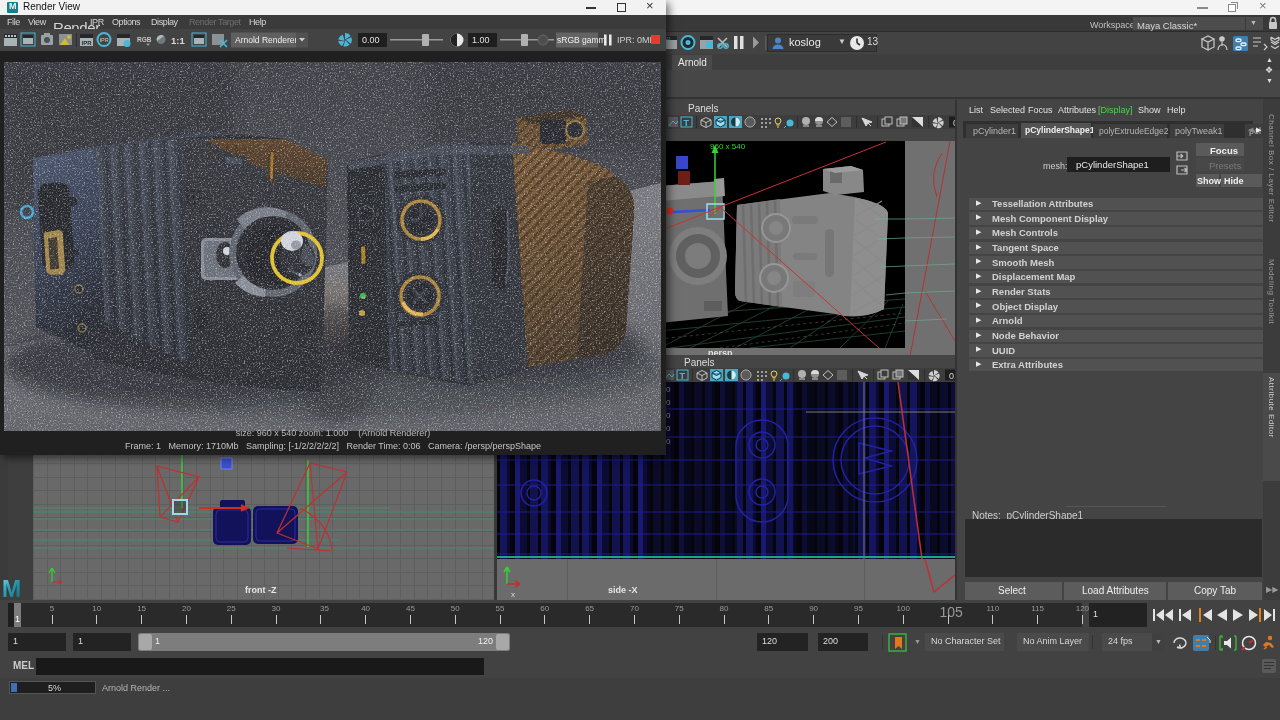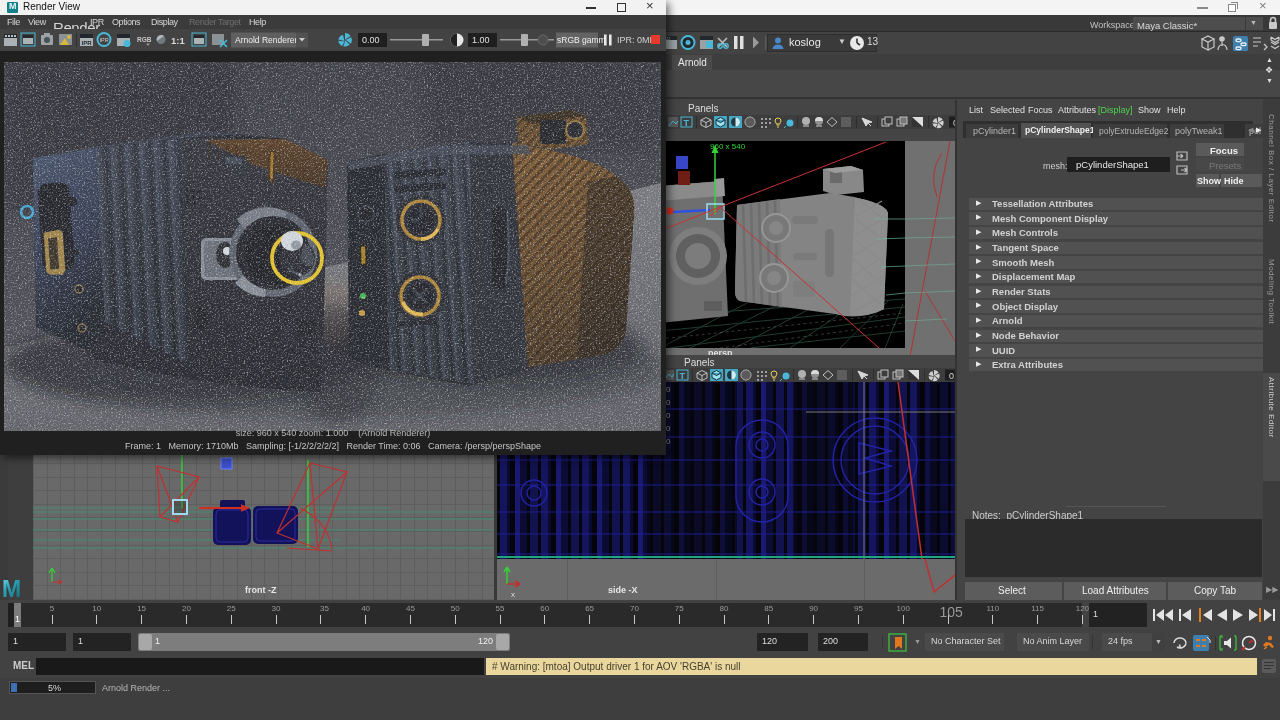--- a/index.html
+++ b/index.html
@@ -643,23 +643,20 @@
           <circle cx="99" cy="4" r="2.2"></circle>
           <path d="M95 8 l5 1 3 4 -2 1 -3 -3 -4 2 -2 -2 z"></path>
           <path d="M93 15 l3 -2" stroke="#e07820" stroke-width="1.5"></path>
         </g>
     </svg>
   </div>
 
   <div class="abs" style="left:0;top:655px;width:1280px;height:23px;background:#424242;">
     <div class="tx" style="left:13px;top:5px;font-size:10px;color:#ccc;font-weight:bold;">MEL</div>
     <div class="abs" style="left:36px;top:3px;width:448px;height:17px;background:#191919;"></div>
-    <div class="abs" style="left:486px;top:3px;width:771px;height:17px;background:#e9d79e;">
-      <div class="tx" style="left:6px;top:3px;font-size:10px;color:#47422f;"># Warning: [mtoa] Output driver 1 for AOV 'RGBA' is null</div>
-    </div>
     <div class="abs" style="left:1262px;top:4px;width:14px;height:14px;background:#5a5a5a;border-radius:2px;">
       <div class="abs" style="left:2px;top:3px;width:10px;height:1px;background:#333;"></div>
       <div class="abs" style="left:2px;top:6px;width:10px;height:1px;background:#333;"></div>
       <div class="abs" style="left:2px;top:9px;width:7px;height:1px;background:#333;"></div>
     </div>
   </div>
   <div class="abs" style="left:0;top:678px;width:1280px;height:42px;background:#3e3e3e;">
     <div class="abs" style="left:9px;top:3px;width:87px;height:13px;background:#1e1e1e;border:1px solid #555;">
       <div class="abs" style="left:1px;top:1px;width:6px;height:9px;background:#3f6fb4;"></div>
       <div class="tx" style="left:38px;top:1px;font-size:9px;color:#ddd;">5%</div>

